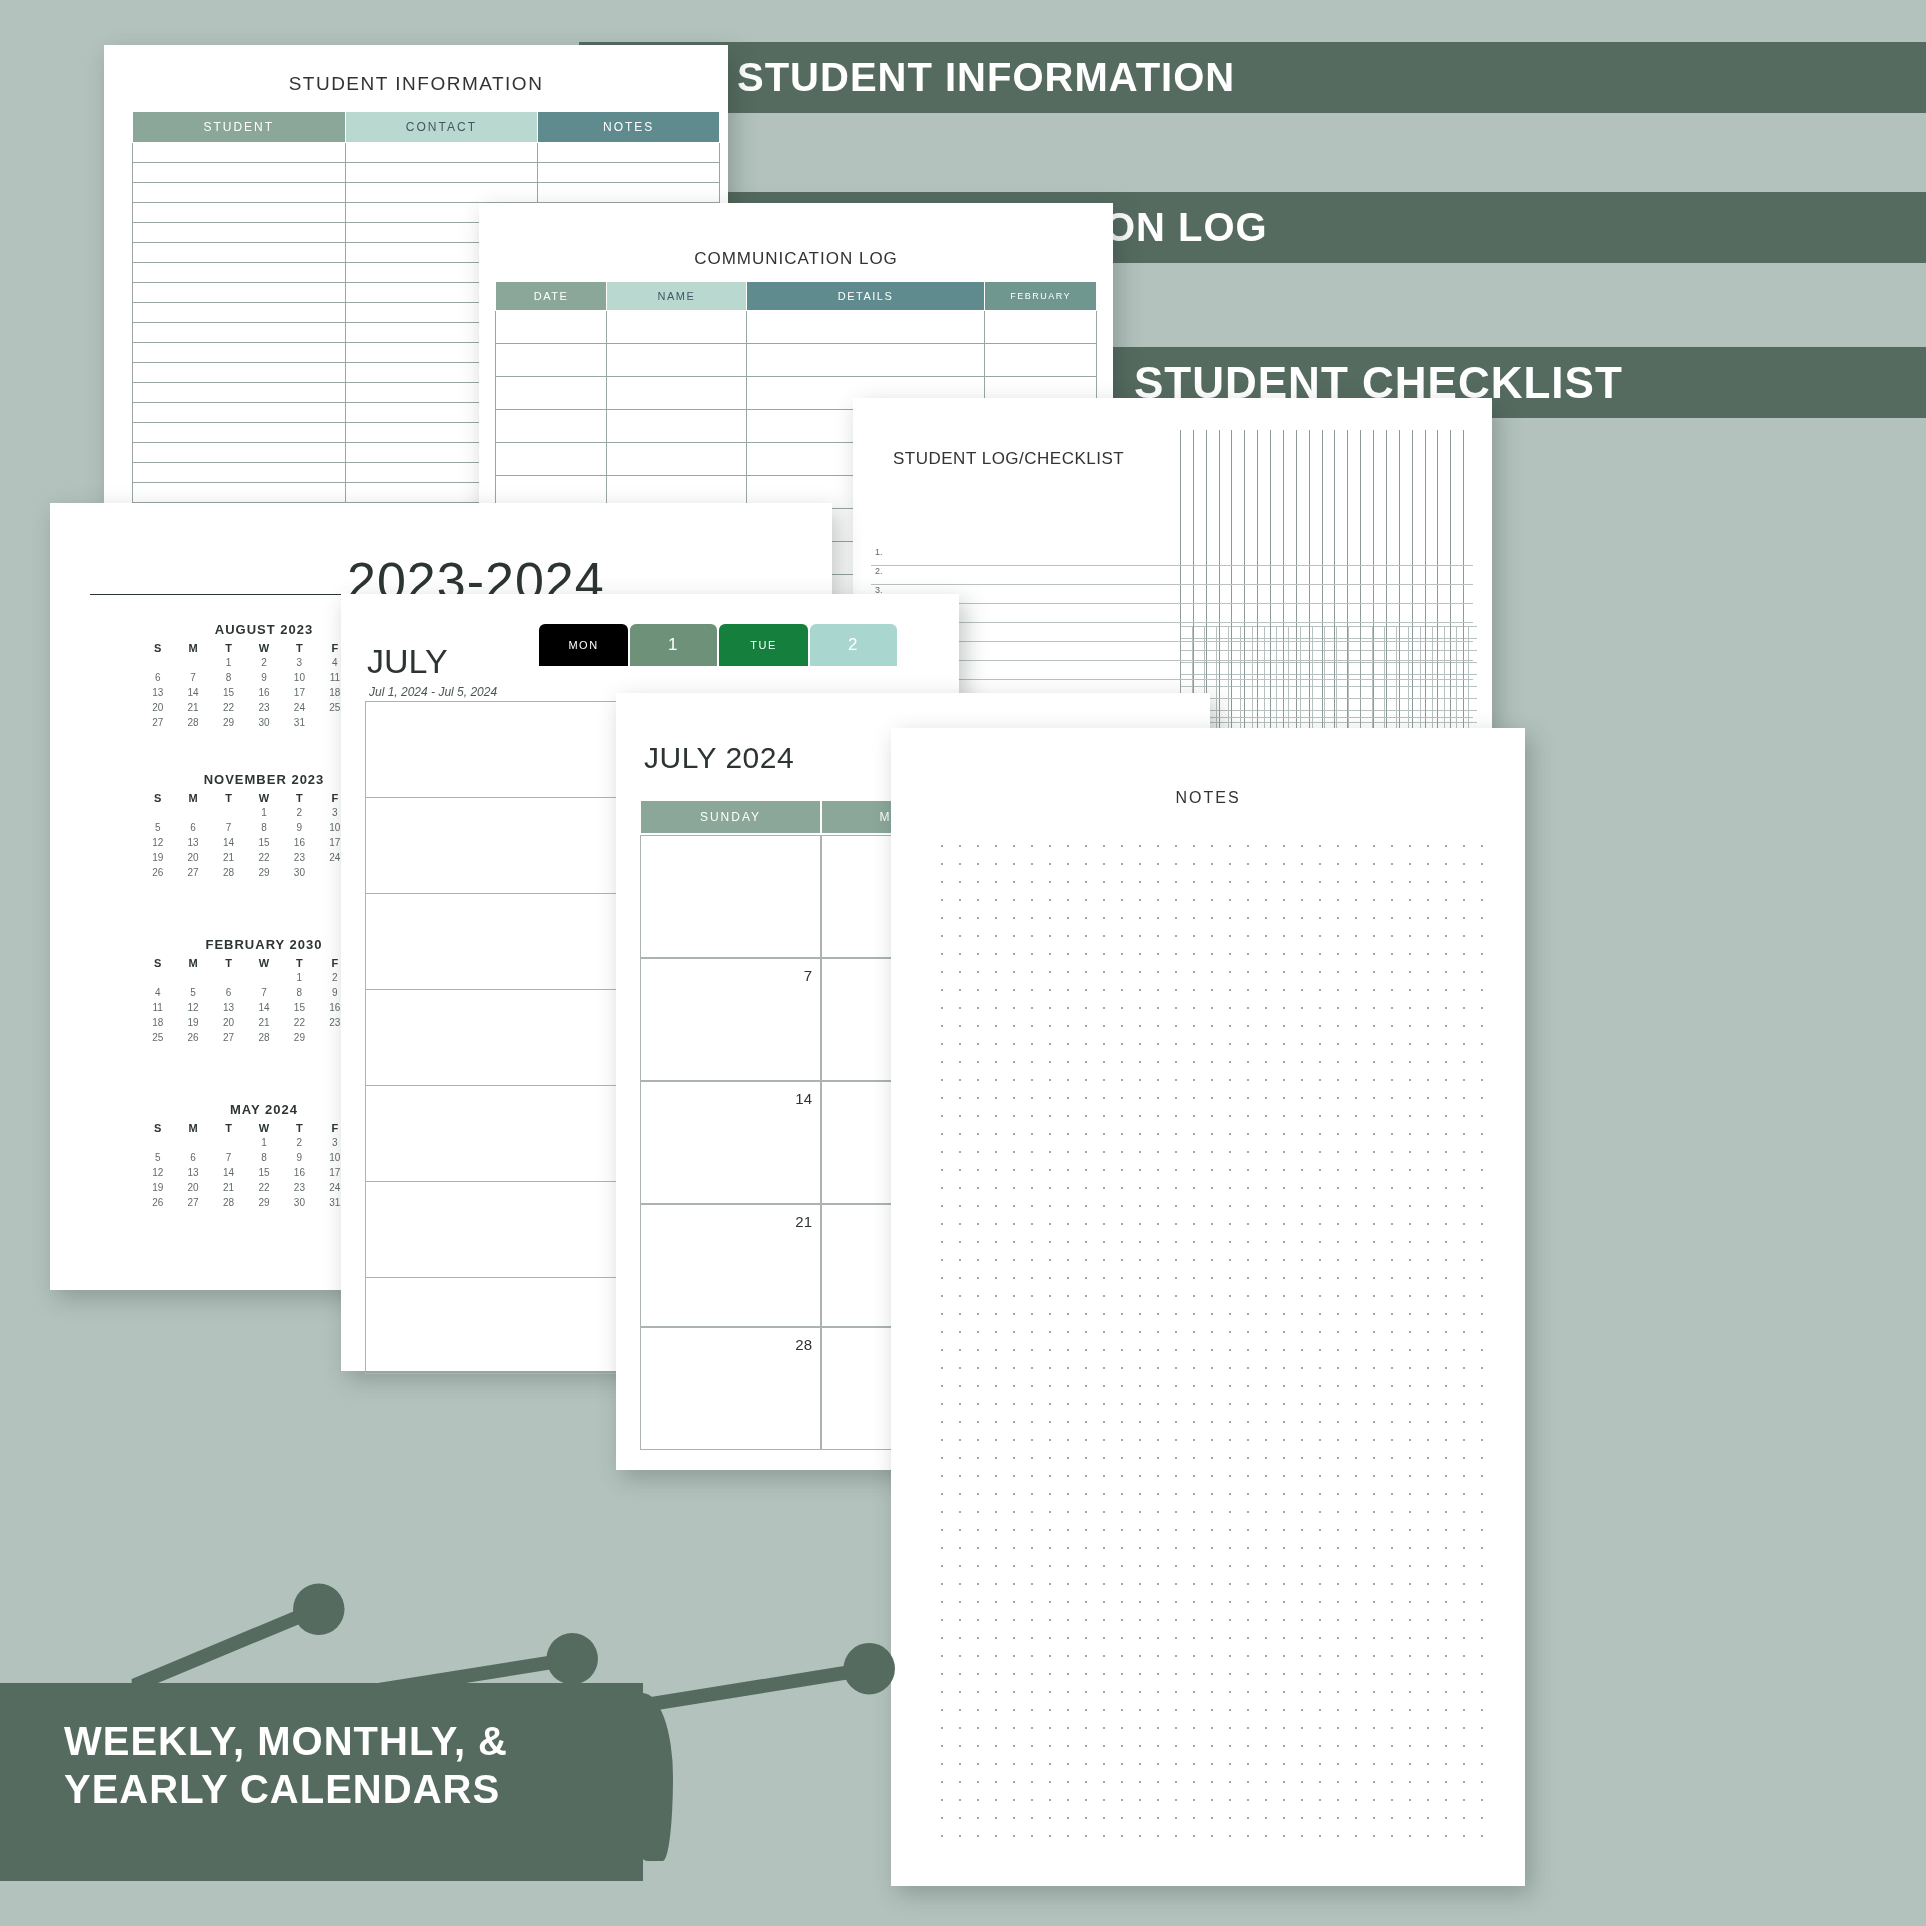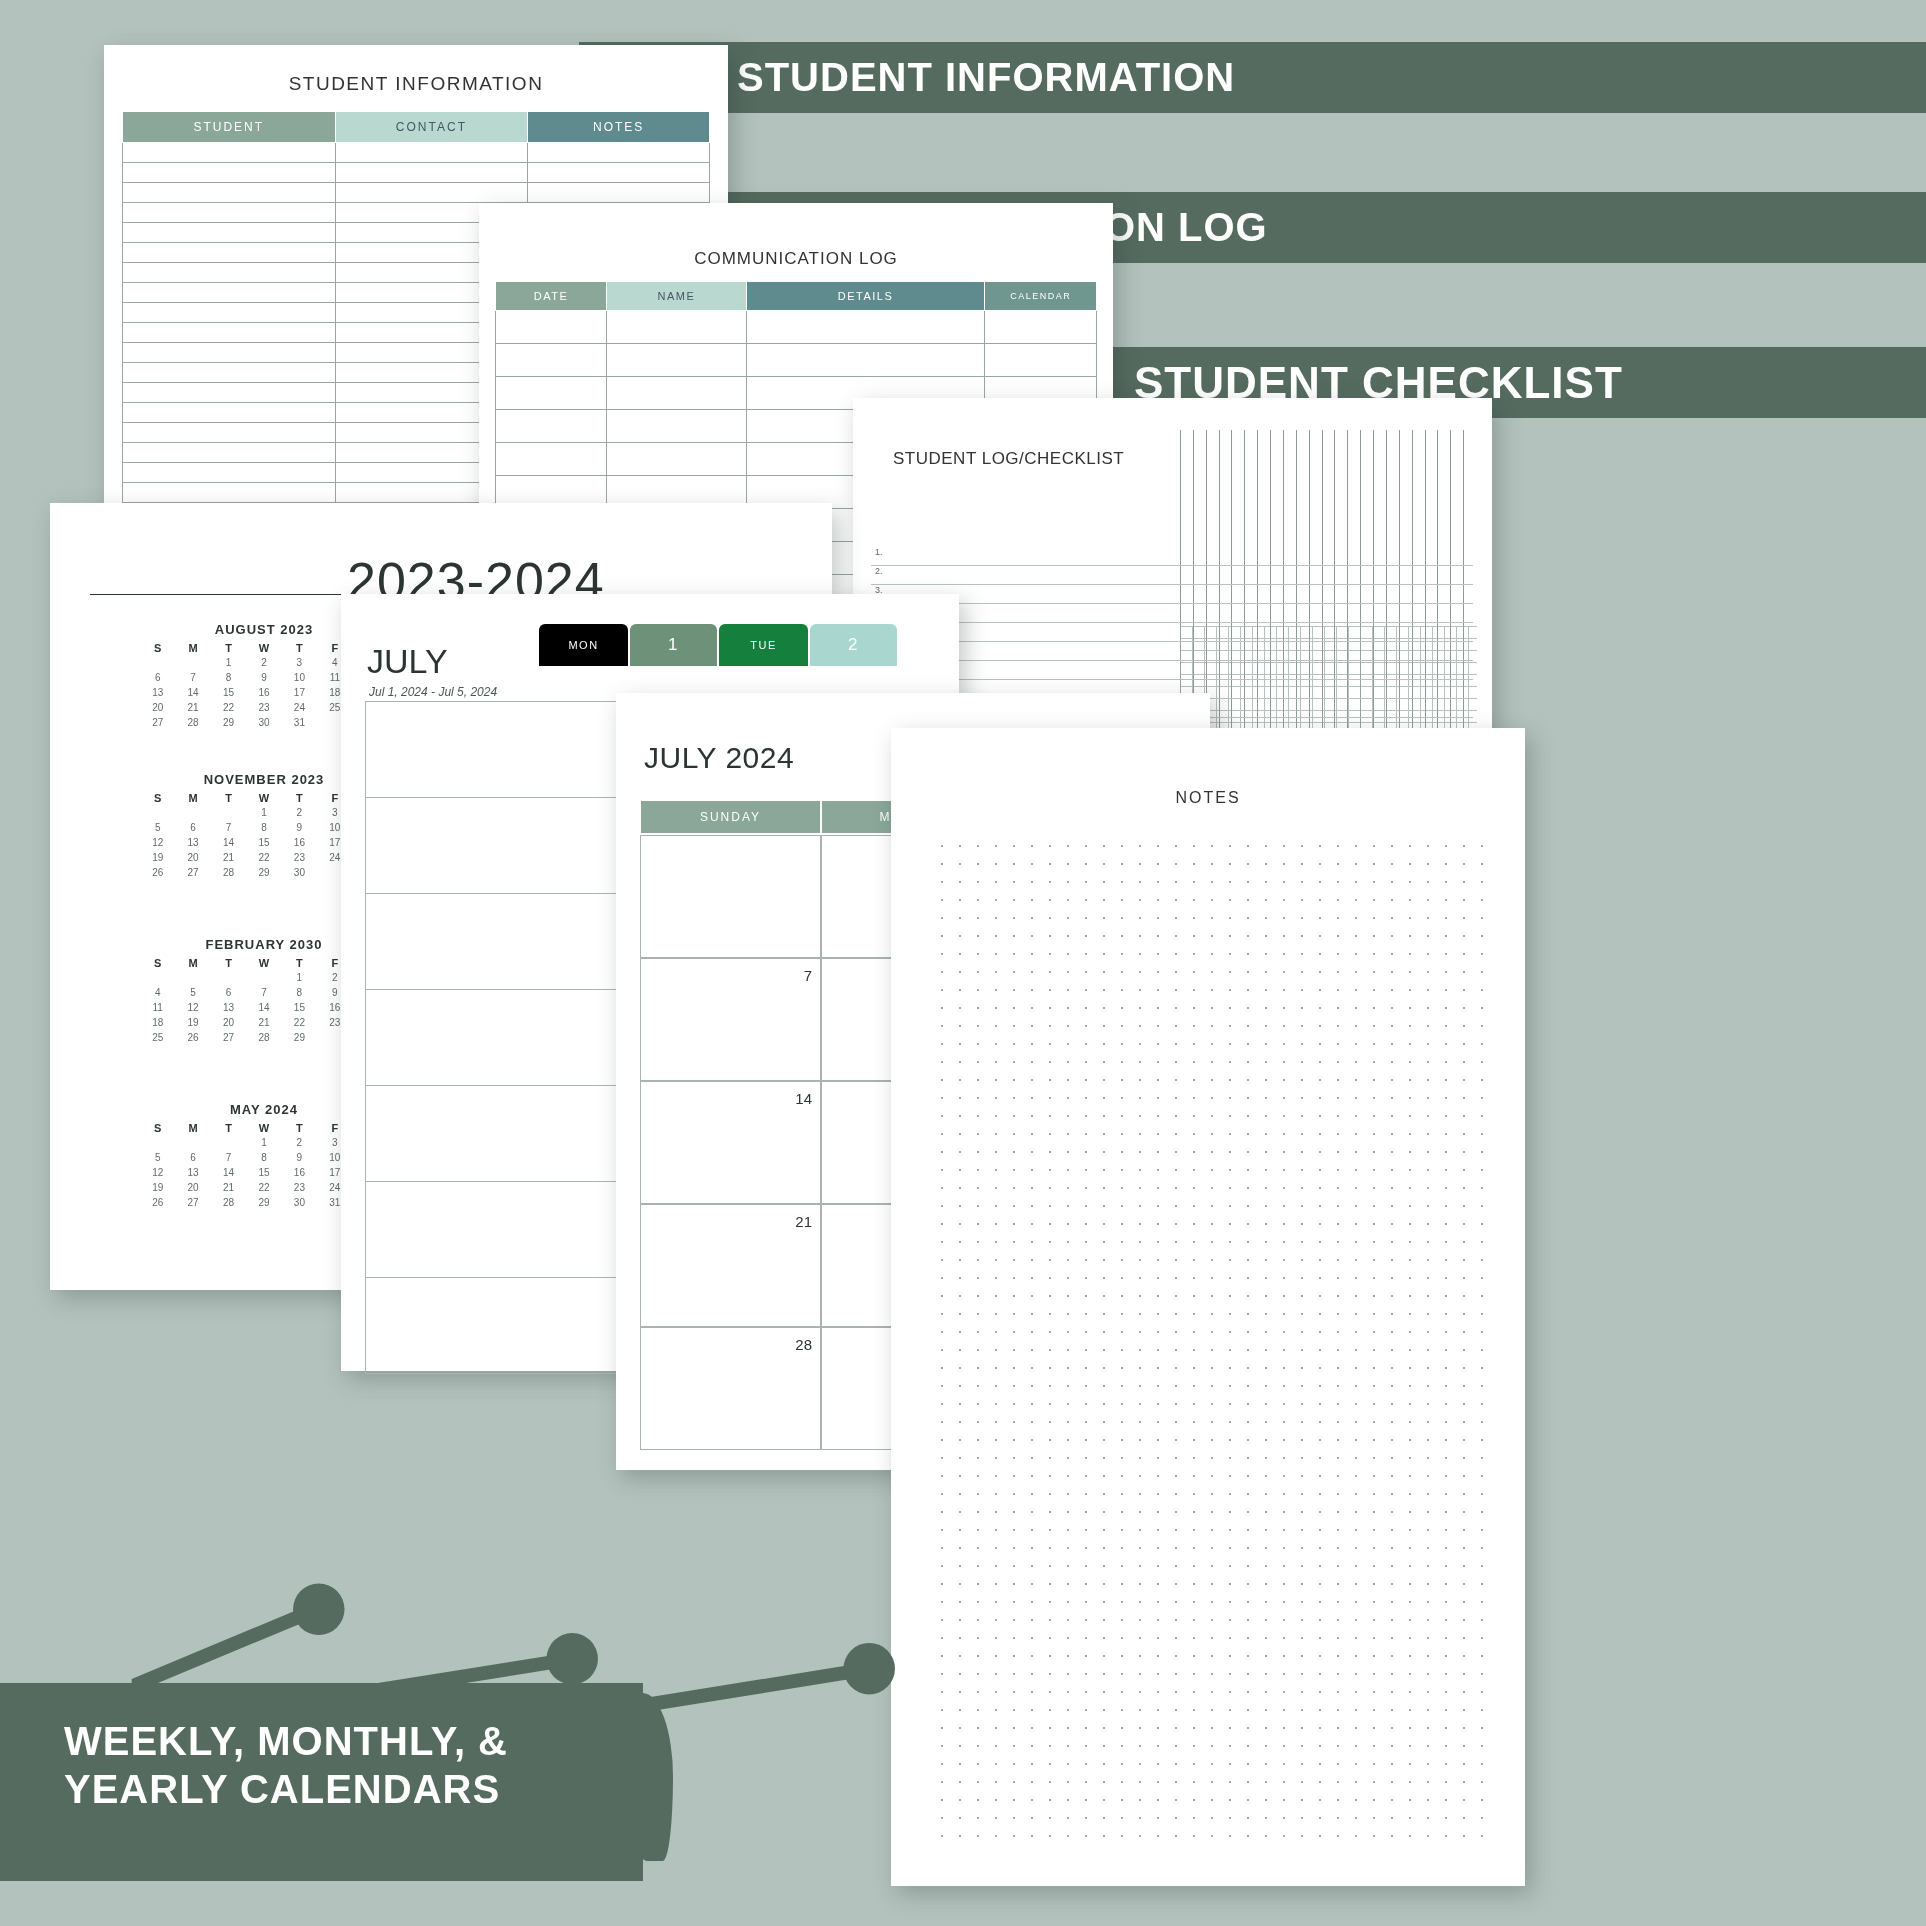--- a/index.html
+++ b/index.html
@@ -33,21 +33,21 @@
     content:"";position:absolute;right:-22px;top:4px;bottom:8px;width:36px;
     background:#556b60;border-radius:10% 60% 20% 50%/40% 50% 50% 60%;
   }
 
   
   #student-info{left:104px;top:45px;width:624px;height:460px;}
   .si-title{
     text-align:center;font-size:19px;letter-spacing:1.5px;color:#333;
     margin-top:28px;
   }
-  .si-table{margin:16px 18px 0 18px;border-collapse:collapse;width:588px;}
+  .si-table{margin:16px 18px 0 28px;border-collapse:collapse;width:588px;}
   .si-head th{
     color:#fff;font-size:12px;font-weight:normal;letter-spacing:2px;
     padding:8px 0;text-align:center;border:1px solid #fff;
   }
   .si-head th.c0{background:#8aa79a;width:213px;}
   .si-head th.c1{background:#b8d8d0;width:193px;color:#456;}
   .si-head th.c2{background:#5f8b8e;width:182px;}
   .si-row td{border:1px solid #9aa6a2;height:17px;}
 
   
@@ -274,21 +274,21 @@
   </div>
 
   <div class="sheet" id="comm-log">
     <div class="cl-title">COMMUNICATION LOG</div>
     <table class="cl-table">
       <thead>
           <tr class="cl-head">
         <th class="d0">DATE</th>
         <th class="d1">NAME</th>
         <th class="d2">DETAILS</th>
-        <th class="d3">CALENDAR</th>
+        <th class="d3">FEBRUARY</th>
       </tr>
         </thead>
       <tbody id="cl-body">
           <tr class="cl-row">
             <td></td>
             <td></td>
             <td></td>
             <td></td>
           </tr>
           <tr class="cl-row">

